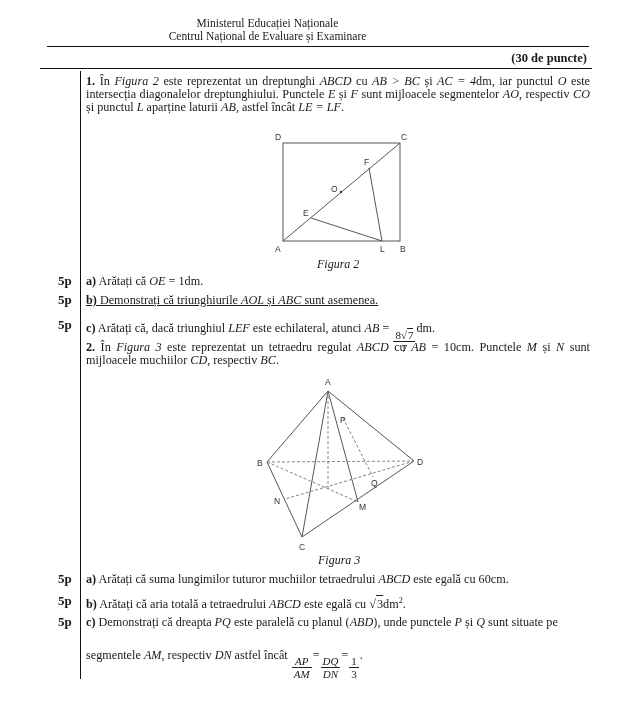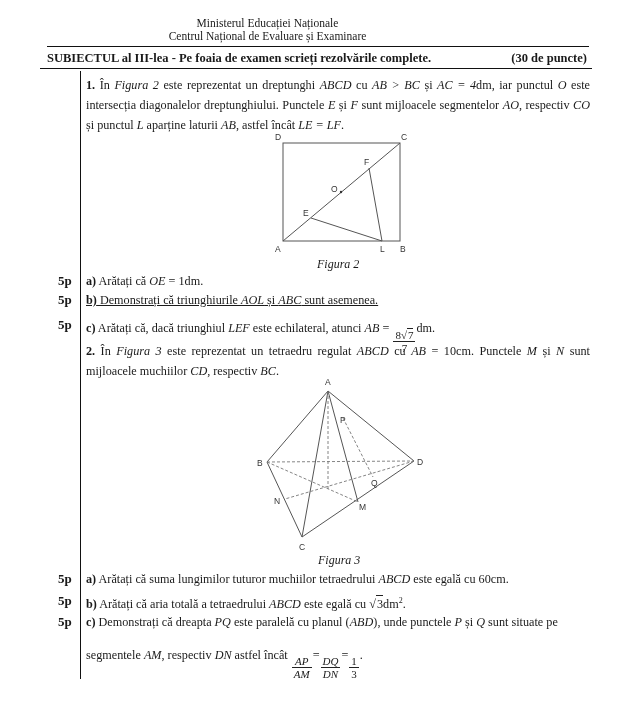--- a/index.html
+++ b/index.html
@@ -3,42 +3,41 @@
 <meta charset="utf-8">
 <style>
   html, body { margin:0; padding:0; background:#ffffff; }
   body { width:635px; height:715px; position:relative; overflow:hidden;
          font-family:"Liberation Serif", serif; color:#1a1a1a; }
   .hdr { position:absolute; left:0; width:535px; text-align:center; font-size:11.5px; line-height:13px; }
   .hrule { position:absolute; background:#111; height:1.4px; }
   .subj { position:absolute; left:47px; top:51px; width:540px; font-size:12.5px; font-weight:bold; }
   .subj .pts { position:absolute; right:0; top:0; }
   .vline { position:absolute; left:80px; top:71px; width:1.3px; height:608px; background:#111; }
-  .para { position:absolute; left:86px; width:504px; font-size:12.2px; line-height:20px; text-align:justify; }
+  .para { position:absolute; left:86px; width:504px; font-size:12.2px; line-height:13px; text-align:justify; }
   .line { position:absolute; left:86px; font-size:12.2px; line-height:16px; white-space:nowrap; }
   .score { position:absolute; left:58px; font-size:13px; font-weight:bold; }
   i, .m { font-style:italic; }
   b { font-weight:bold; }
   .frac { display:inline-block; vertical-align:middle; text-align:center; font-size:11px; line-height:12px; margin:0 1px; }
   .frac .n { display:block; border-bottom:1px solid #222; padding:0 2px;margin-top:23px; }
   .frac .d { display:block; padding:0 2px; }
   .sqrt { display:inline-block; border-top:1px solid #222; padding-left:1px; }
   .cap { position:absolute; font-size:12px; font-style:italic; }
   svg { position:absolute; left:0; top:0; }
   .lbl { font-family:"Liberation Sans", sans-serif; font-size:8.5px; fill:#333; }
 </style>
 </head>
 <body>
 
 <div class="hdr" style="top:17px;">Ministerul Educației Naționale</div>
 <div class="hdr" style="top:30px;">Centrul Național de Evaluare și Examinare</div>
 <div class="hrule" style="left:47px; top:46px; width:542px;"></div>
 
 <div class="subj">
-  <span>SUBIECTUL al III-lea - Pe foaia de examen scrieți rezolvările complete.</span>
   <span class="pts">(30 de puncte)</span>
 </div>
 <div class="hrule" style="left:40px; top:68px; width:552px;"></div>
 <div class="vline"></div>
 
 <div class="para" style="top:75px;">
   <b>1.</b><span> În </span><i>Figura 2</i><span> este reprezentat un dreptunghi </span><span class="m">ABCD</span><span> cu </span><span class="m">AB &gt; BC</span><span> și </span><span class="m">AC = 4</span><span>dm</span><span>, iar punctul </span><span class="m">O</span><span> este intersecția diagonalelor dreptunghiului. Punctele </span><span class="m">E</span><span> și </span><span class="m">F</span><span> sunt mijloacele segmentelor </span><span class="m">AO</span><span>, respectiv </span><span class="m">CO</span><span> și punctul </span><span class="m">L</span><span> aparține laturii </span><span class="m">AB</span><span>, astfel încât </span><span class="m">LE = LF</span><span>.</span>
 </div>
 
 <svg width="635" height="715">

